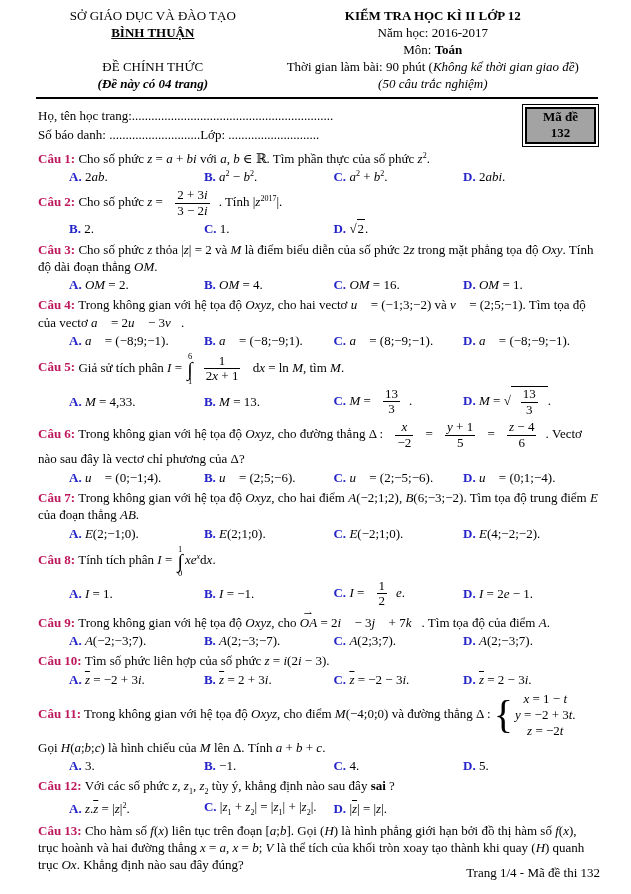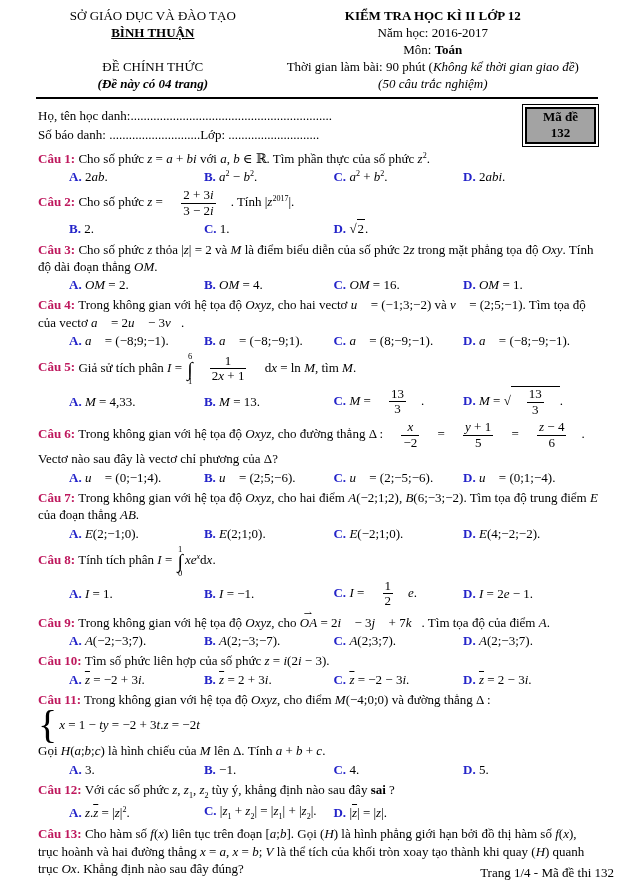--- a/index.html
+++ b/index.html
@@ -14,34 +14,34 @@
   .rule{border-bottom:2px solid #000;margin:4px 0 7px -2px;}
   .inforow{position:relative;margin-bottom:5px;min-height:38px;}
   .info{line-height:1.5;}
   .made{position:absolute;right:2px;top:1px;border:2px solid #000;outline:1px solid #000;outline-offset:2px;
         padding:0 16px;text-align:center;line-height:1.3;background:#a3a3a3;}
   .q{margin:0 0 3px 0;}
   .stem,.stem2{margin:0;line-height:1.33;}
   .qn{color:#be185d;}
   .opts{display:grid;grid-template-columns:25.5% 24.5% 24.5% 25.5%;padding-left:31px;align-items:center;margin-top:1px;line-height:1.33;}
   .ol{color:#2424c9;}
-  .foot{position:absolute;bottom:13px;right:17px;}
+  .foot{position:absolute;bottom:13px;right:31px;}
   sup,sub{font-size:0.62em;}
-  .fr{display:inline-block;text-align:center;vertical-align:middle;line-height:1.12;margin:0 15px;}
+  .fr{display:inline-block;text-align:center;vertical-align:middle;line-height:1.12;margin:0 9px;}
   .fr .n{display:block;border-bottom:1px solid #000;padding:0 2px;}
   .fr .d{display:block;padding:0 2px;text-align:center;}
   .ig{display:inline-flex;flex-direction:column;align-items:center;vertical-align:middle;line-height:1;margin:0 2px;}
   .ig .lim{font-size:8.5px;line-height:1;}
   .ig .sgn{font-size:20px;line-height:0.8;}
   .sq{white-space:nowrap;}
   .sq .rad{display:inline-block;border-top:1px solid #000;padding:0 1px;vertical-align:baseline;}
   .sq .rad .fr{vertical-align:middle;}
   .sys{display:inline-flex;align-items:center;vertical-align:middle;}
   .sys .br{font-size:40px;font-weight:300;line-height:0.85;margin-right:2px;}
-  .sys .eqs{display:inline-flex;flex-direction:row;line-height:1.22;text-align:left;}
+  .sys .eqs{display:inline-flex;flex-direction:column;line-height:1.22;text-align:left;align-items:center;}
   .bar{text-decoration:overline;}
   .ovec{position:relative;display:inline-block;margin-top:2px;}
   .ovec::after{content:"⇀";position:absolute;left:22%;top:-0.7em;font-size:0.78em;}
 </style>
 </head>
 <body>
 
 <div class="page">
 
   <header class="hdr">
@@ -58,21 +58,21 @@
       <div>Môn: <b>Toán</b></div>
       <div>Thời gian làm bài: 90 phút (<i>Không kể thời gian giao đề</i>)</div>
       <div class="i">(50 câu trắc nghiệm)</div>
     </div>
   </header>
 
   <div class="rule"></div>
 
   <div class="inforow">
     <div class="info">
-      <div>Họ, tên học danh:..............................................................</div>
+      <div>Họ, tên học trang:..............................................................</div>
       <div>Số báo danh: ............................Lớp: ............................</div>
     </div>
     <div class="made">
       <div class="b">Mã đề</div>
       <div class="b">132</div>
     </div>
   </div>
 
   <main id="questions">
       <section class="q">

